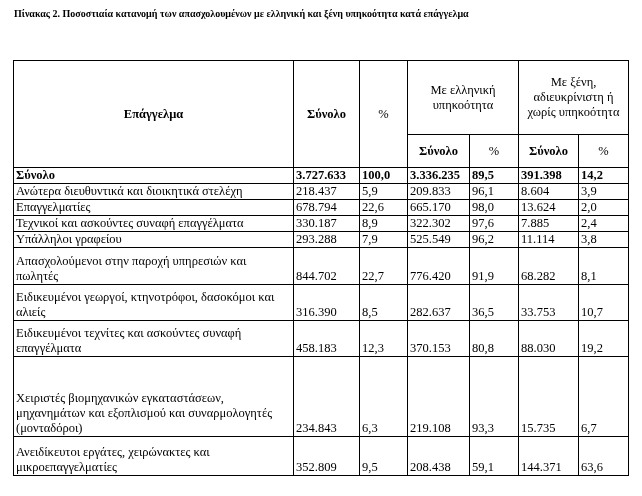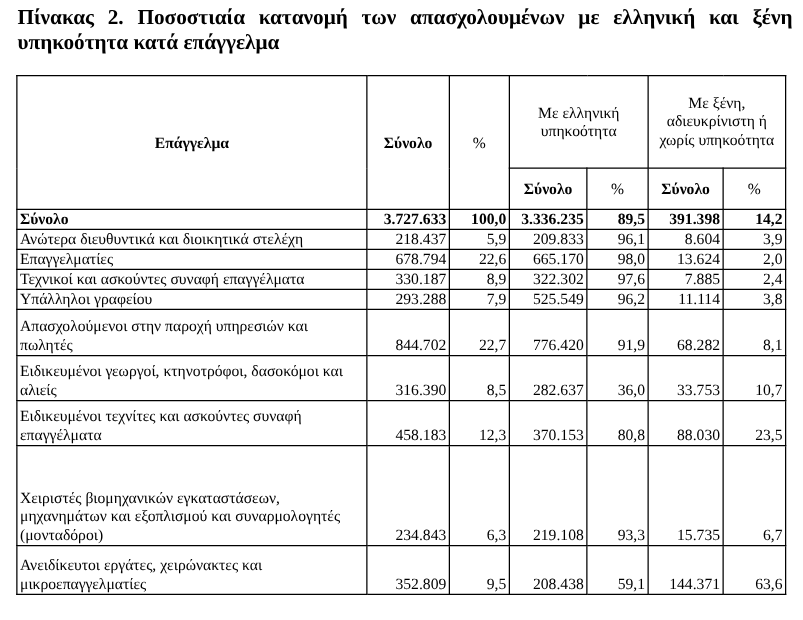--- a/index.html
+++ b/index.html
@@ -1,25 +1,25 @@
 <!DOCTYPE html>
 <html><head>
 <meta charset="utf-8">
 <style>
   html, body { margin:0; padding:0; background:#ffffff; }
   body { width:642px; height:496px; position:relative; overflow:hidden;
          font-family:"DejaVu Serif","Liberation Serif",serif; color:#000; }
   .title { position:absolute; left:14px; top:4px; width:620px;
            font-family:"Liberation Serif","DejaVu Serif",serif;
-           font-weight:bold; font-size:17px; line-height:20px; text-align:justify; }
+           font-weight:bold; font-size:10px; line-height:20px; text-align:justify; }
   table { position:absolute; left:13px; top:60px; border-collapse:collapse;
           font-family:"Liberation Serif","DejaVu Serif",serif; font-size:12.5px; }
   td, th { border:1.5px solid #000; padding:0 2px; vertical-align:bottom; line-height:15px; }
   th { font-weight:bold; vertical-align:middle; text-align:center; }
-  td.num { text-align:right; }
+  td.num { text-align:left; }
   td.occ { text-align:left; }
   .bold td { font-weight:bold; }
 </style>
 </head>
 <body>
 
 <div class="title">Πίνακας 2. Ποσοστιαία κατανομή των απασχολουμένων με ελληνική και ξένη υπηκοότητα κατά επάγγελμα</div>
 
 <table>
   <colgroup>
@@ -99,32 +99,32 @@
       <td class="num">776.420</td>
       <td class="num">91,9</td>
       <td class="num">68.282</td>
       <td class="num">8,1</td>
     </tr>
     <tr style="height:36px">
       <td class="occ">Ειδικευμένοι γεωργοί, κτηνοτρόφοι, δασοκόμοι και αλιείς</td>
       <td class="num">316.390</td>
       <td class="num">8,5</td>
       <td class="num">282.637</td>
-      <td class="num">36,0</td>
+      <td class="num">36,5</td>
       <td class="num">33.753</td>
       <td class="num">10,7</td>
     </tr>
     <tr style="height:36px">
       <td class="occ">Ειδικευμένοι τεχνίτες και ασκούντες συναφή επαγγέλματα</td>
       <td class="num">458.183</td>
       <td class="num">12,3</td>
       <td class="num">370.153</td>
       <td class="num">80,8</td>
       <td class="num">88.030</td>
-      <td class="num">23,5</td>
+      <td class="num">19,2</td>
     </tr>
     <tr style="height:80px">
       <td class="occ">Χειριστές βιομηχανικών εγκαταστάσεων, μηχανημάτων και εξοπλισμού και συναρμολογητές (μονταδόροι)</td>
       <td class="num">234.843</td>
       <td class="num">6,3</td>
       <td class="num">219.108</td>
       <td class="num">93,3</td>
       <td class="num">15.735</td>
       <td class="num">6,7</td>
     </tr>

